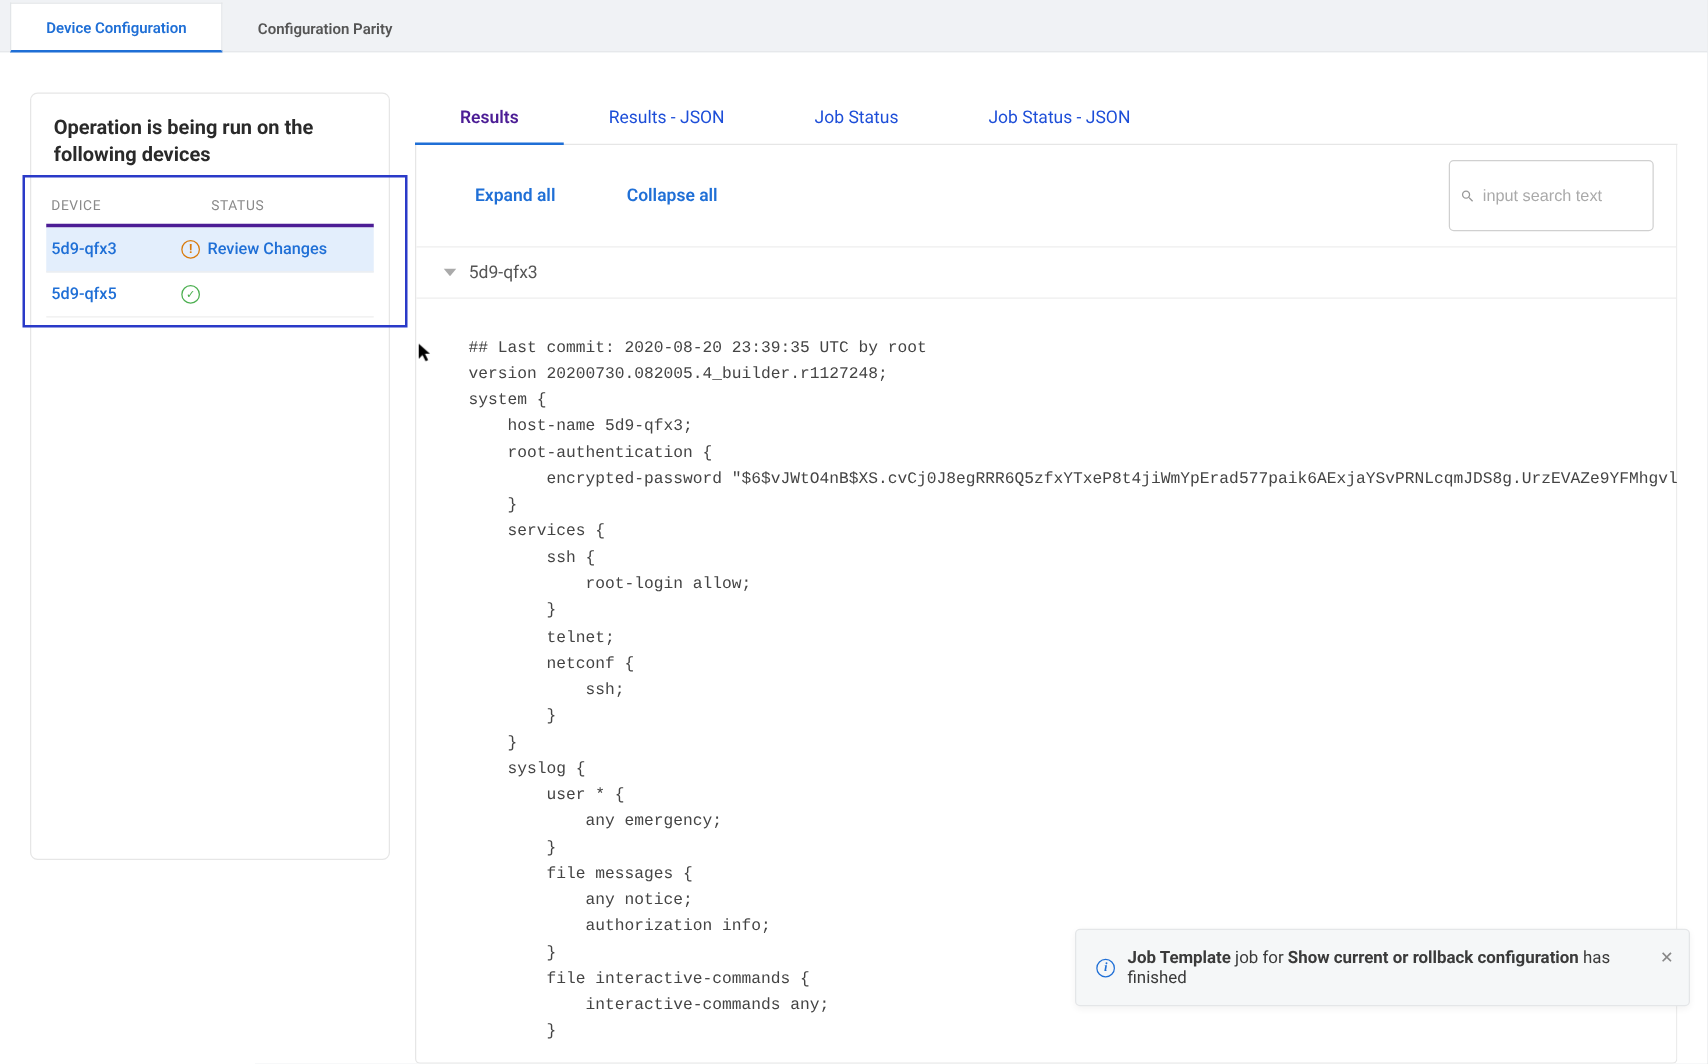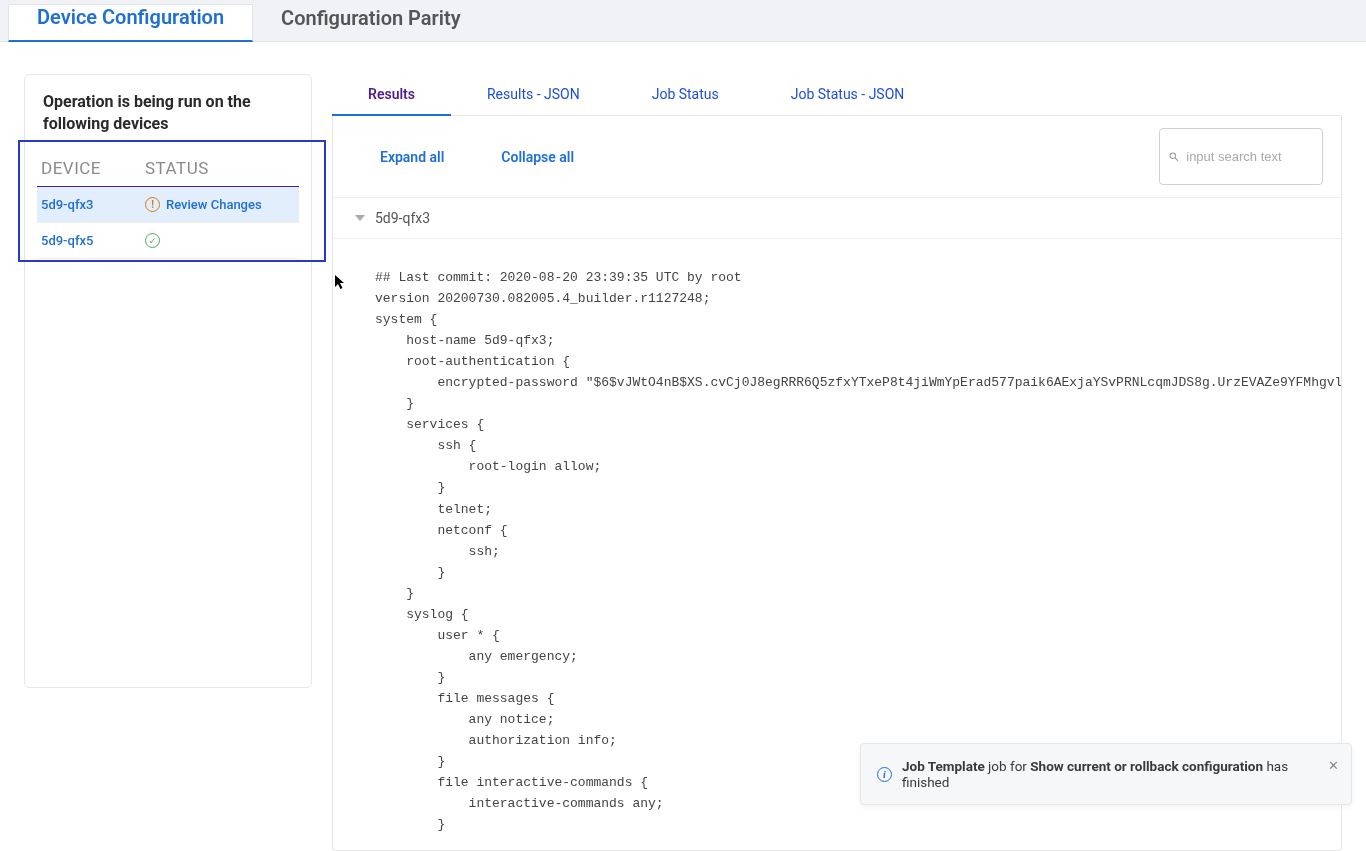--- a/index.html
+++ b/index.html
@@ -16,25 +16,25 @@
   
   .top-tabs {
     display: flex;
     height: 42px;
     background: #f0f2f5;
     border-bottom: 1px solid #e2e5e8;
     padding-left: 8px;
     align-items: flex-end;
   }
   .top-tab {
-    padding: 0 28px 11px 28px;
+    padding: 12px 28px 11px 28px;
     cursor: pointer;
     font-weight: 600;
     color: #555;
-    font-size: 20px;
+    font-size: 12px;
   }
   .top-tab.active {
     background: #fff;
     color: #1f6fd6;
     border-top: 1px solid #e2e5e8;
     border-left: 1px solid #e2e5e8;
     border-right: 1px solid #e2e5e8;
     border-bottom: 2px solid #1f6fd6;
     position: relative;
     top: 1px;
@@ -71,26 +71,27 @@
     padding: 0;
     position: absolute;
     left: 18px;
     top: 140px;
     width: 308px;
     height: 122px;
     pointer-events: none;
   }
   .device-table-header {
     display: flex;
-    font-size: 17px;
+    font-size: 11px;
     letter-spacing: 0.5px;
     color: #8a8a8a;
     padding: 8px 4px 8px 4px;
-    border-bottom: 1px solid #4c1d95;
+    border-bottom: 3px solid #4c1d95;
     text-transform: uppercase;
+    gap: 24px;
   }
   .col-device { width: 104px; }
   .col-status { flex: 1; }
 
   .device-row {
     display: flex;
     align-items: center;
     padding: 10px 4px;
     border-bottom: 1px solid #eee;
     cursor: pointer;

